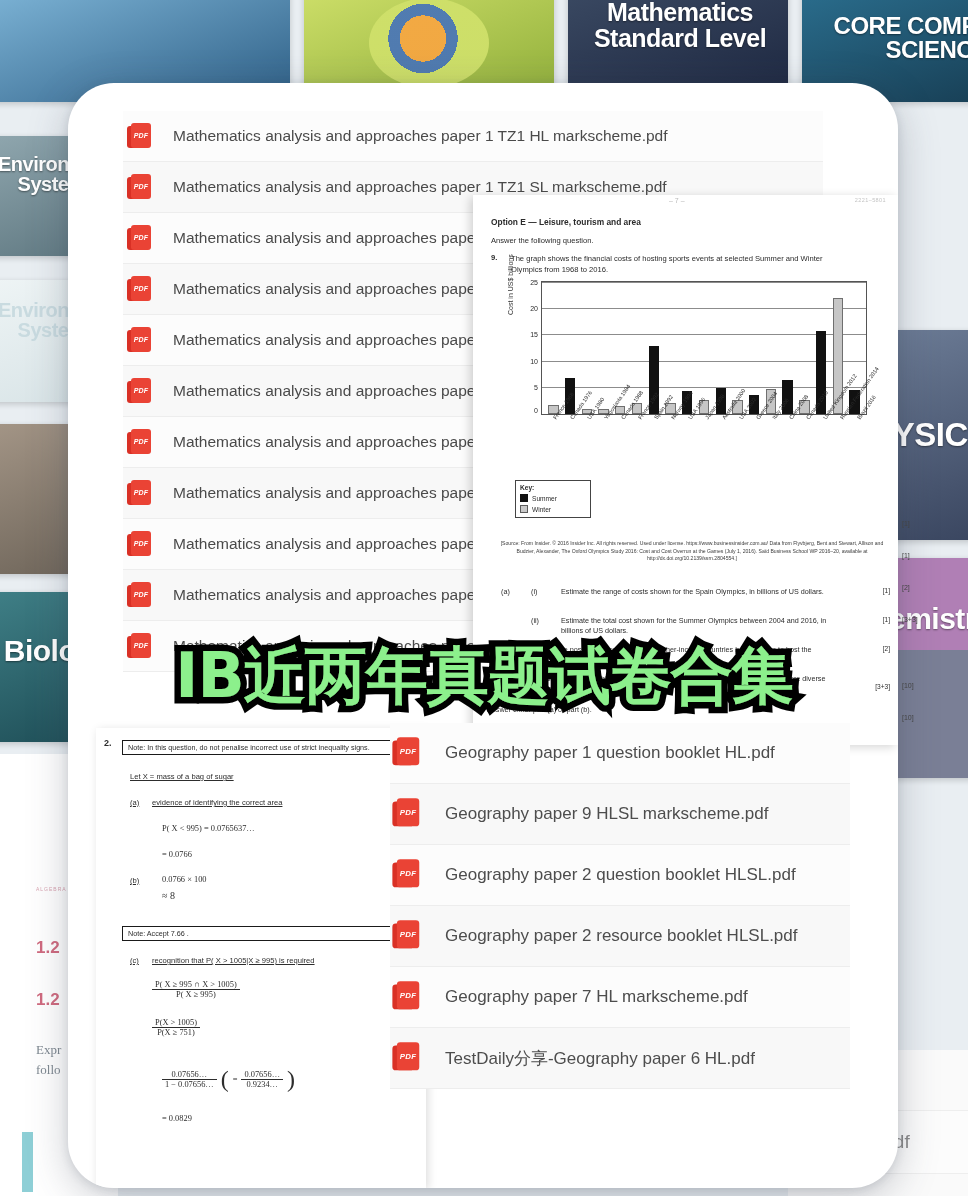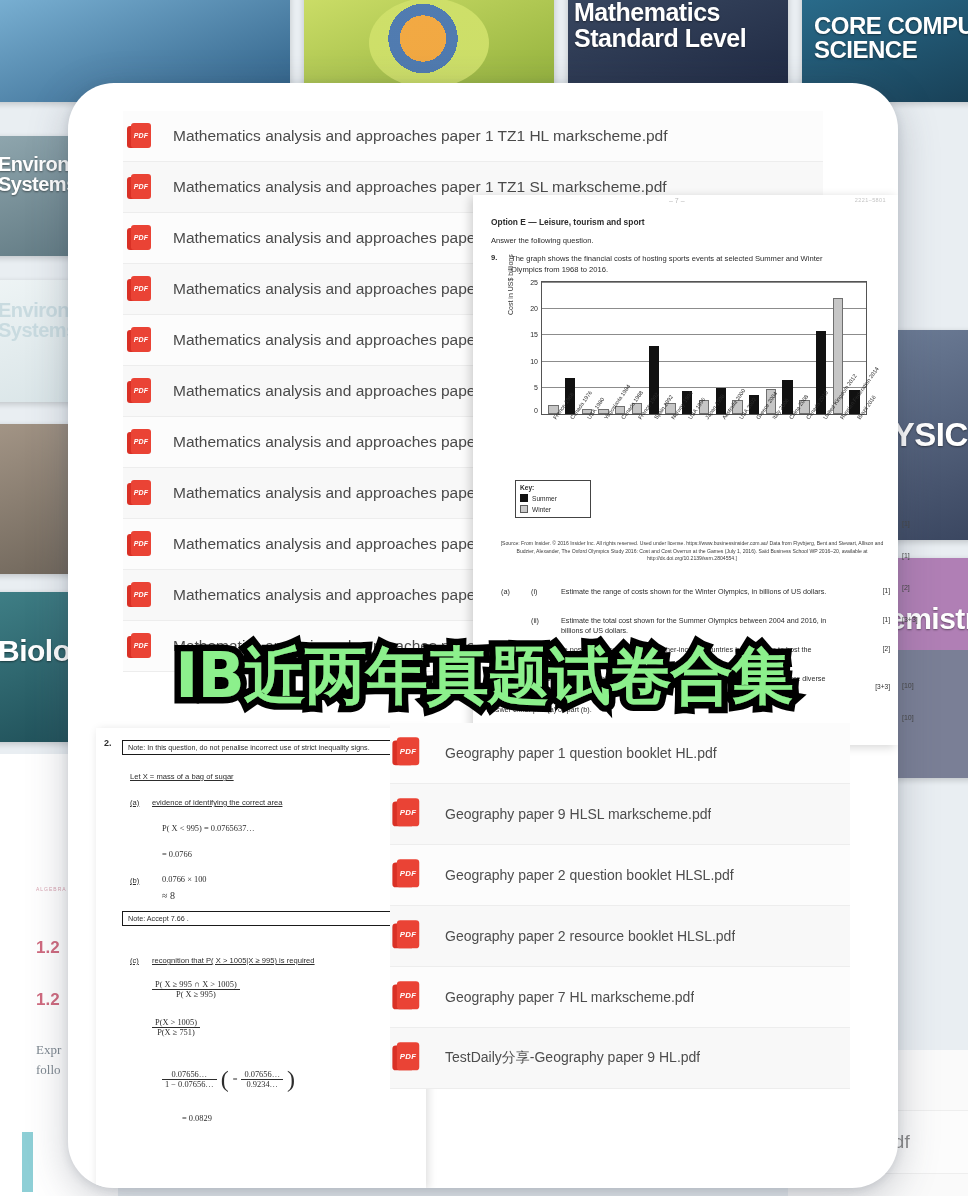--- a/index.html
+++ b/index.html
@@ -8,21 +8,21 @@
     font-family:"Liberation Sans","DejaVu Sans",sans-serif;
     background:#e9eef2;
   }
   
   #bg{position:absolute;inset:0;overflow:hidden;}
   .bgcol{position:absolute;top:0;bottom:0;}
   .cover{position:absolute;border-radius:3px;overflow:hidden;
          box-shadow:0 2px 6px rgba(0,0,0,.18);}
   .cover .ttl{position:absolute;left:6px;right:2px;color:#fff;
               font-weight:bold;line-height:1.02;letter-spacing:-.5px;
-              text-shadow:0 1px 2px rgba(0,0,0,.45);}
+              text-shadow:0 1px 2px rgba(0,0,0,.45);text-align:center;}
   .bgrow{position:absolute;display:flex;gap:14px;}
 
   
   #card{
     position:absolute;left:68px;top:83px;width:830px;height:1105px;
     background:#fff;border-radius:46px;
     box-shadow:0 10px 40px rgba(60,70,85,.28), 0 2px 10px rgba(60,70,85,.14);
     overflow:hidden;
   }
 
@@ -39,21 +39,21 @@
                   border-radius:3px;background:#ea4335;
                   display:flex;align-items:center;justify-content:center;}
   .pdficon .front b{color:#fff;font-size:7px;font-weight:bold;
                     letter-spacing:.2px;font-family:"Liberation Sans",sans-serif;}
   .fname{font-size:15.5px;color:#4a4a4a;white-space:nowrap;
          overflow:hidden;font-family:"Liberation Sans",sans-serif;}
 
   
   #geo-list{position:absolute;left:322px;top:640px;width:460px;}
   #geo-list .frow{height:60px;}
-  #geo-list .fname{font-size:14px;color:#4d4d4d;}
+  #geo-list .fname{font-size:17px;color:#4d4d4d;}
   #geo-list .pdficon{width:27px;height:29px;margin-right:24px;transform:scale(1.12);}
 
   
   #exam{
     position:absolute;left:405px;top:112px;width:425px;height:550px;
     background:#fff;box-shadow:-3px 2px 9px rgba(0,0,0,.17);
     overflow:hidden;font-family:"Liberation Sans",sans-serif;color:#2b2b2b;
   }
   #exam .pgnum{position:absolute;left:196px;top:2px;font-size:7px;color:#b9b9b9;}
   #exam .code{position:absolute;right:12px;top:2px;font-size:5.5px;color:#c3c3c3;
@@ -288,21 +288,21 @@
             <b>PDF</b>
           </i>
         </span>
       <span class="fname">Mathematics analysis and approaches paper 3 TZ2 HL markscheme.pdf</span>
     </div>
   </div>
 
   <div id="exam">
     <div class="pgnum">– 7 –</div>
     <div class="code">2221–5801</div>
-    <div class="opt">Option E — Leisure, tourism and sport</div>
+    <div class="opt">Option E — Leisure, tourism and area</div>
     <div class="ans">Answer the following question.</div>
     <div class="qn">9.</div>
     <div class="qt">The graph shows the financial costs of hosting sports events at selected Summer and Winter Olympics from 1968 to 2016.</div>
 
     <div id="chart">
       <div class="ylabel">Cost in US$ billions</div>
       <div class="plot">
         <div class="grid" style="top:0px"></div>
         <div class="grid" style="top:26px"></div>
         <div class="grid" style="top:52px"></div>
@@ -444,21 +444,21 @@
       <div class="kr">
         <span class="sw w"></span>
         <span class="kl">Winter</span>
       </div>
     </div>
 
     <div id="source">[Source: From Insider. © 2016 Insider Inc. All rights reserved. Used under license. https://www.businessinsider.com.au/ Data from Flyvbjerg, Bent and Stewart, Allison and Budzier, Alexander, The Oxford Olympics Study 2016: Cost and Cost Overrun at the Games (July 1, 2016). Saïd Business School WP 2016–20, available at http://dx.doi.org/10.2139/ssrn.2804554.]</div>
 
     <div class="qlab" style="left:28px;top:392px;">(a)</div>
     <div class="qlab" style="left:58px;top:392px;">(i)</div>
-    <div class="qpart" style="left:88px;top:392px;width:268px;">Estimate the range of costs shown for the Winter Olympics, in billions of US dollars.</div>
+    <div class="qpart" style="left:88px;top:392px;width:268px;">Estimate the range of costs shown for the Spain Olympics, in billions of US dollars.</div>
     <div class="mark" style="top:392px;">[1]</div>
 
     <div class="qlab" style="left:58px;top:421px;">(ii)</div>
     <div class="qpart" style="left:88px;top:421px;width:272px;">Estimate the total cost shown for the Summer Olympics between 2004 and 2016, in billions of US dollars.</div>
     <div class="mark" style="top:421px;">[1]</div>
 
     <div class="qlab" style="left:28px;top:450px;">(b)</div>
     <div class="qpart" style="left:58px;top:450px;width:300px;">Outline one possible reason why some higher-income countries have chosen to host the Olympics on multiple occasions.</div>
     <div class="mark" style="top:450px;">[2]</div>
 
@@ -476,21 +476,21 @@
     <div class="qn">2.</div>
     <div class="notebox" style="top:12px;width:300px;">Note: In this question, do not penalise incorrect use of strict inequality signs.</div>
     <div class="msline" style="left:34px;top:44px;">Let X = mass of a bag of sugar</div>
     <div class="msline" style="left:34px;top:70px;">(a)</div>
     <div class="msline" style="left:56px;top:70px;">evidence of identifying the correct area</div>
     <div class="mathline" style="left:66px;top:96px;">P( X &lt; 995) = 0.0765637…</div>
     <div class="mathline" style="left:66px;top:122px;">= 0.0766</div>
     <div class="msline" style="left:34px;top:148px;">(b)</div>
     <div class="mathline" style="left:66px;top:147px;">0.0766 × 100</div>
     <div class="mathline" style="left:66px;top:162px;font-size:10px;">≈ 8</div>
-    <div class="notebox" style="top:183px;width:258px;">Note: Accept 7.66 .</div>
+    <div class="notebox" style="top:198px;width:258px;">Note: Accept 7.66 .</div>
     <div class="msline" style="left:34px;top:228px;">(c)</div>
     <div class="msline" style="left:56px;top:228px;">recognition that P( X &gt; 1005|X ≥ 995) is required</div>
 
     <div class="mathline" style="left:56px;top:252px;">
       <span class="frac">
         <span class="num">P( X ≥ 995 ∩ X &gt; 1005)</span>
         <span class="den">P( X ≥ 995)</span>
       </span>
     </div>
     <div class="mathline" style="left:56px;top:290px;">
@@ -505,21 +505,21 @@
         <span class="den">1 − 0.07656…</span>
       </span>
       <span style="font-size:24px;font-weight:300;">(</span>
       <span>=</span>
       <span class="frac">
         <span class="num">0.07656…</span>
         <span class="den">0.9234…</span>
       </span>
       <span style="font-size:24px;font-weight:300;">)</span>
     </div>
-    <div class="mathline" style="left:66px;top:386px;margin-left:20px;">= 0.0829</div>
+    <div class="mathline" style="left:66px;top:386px;">= 0.0829</div>
   </div>
 
   <div id="geo-list">
     <div class="frow">
       <span class="pdficon">
           <i class="back"></i>
           <i class="front">
             <b>PDF</b>
           </i>
         </span>
@@ -561,21 +561,21 @@
         </span>
       <span class="fname">Geography paper 7 HL markscheme.pdf</span>
     </div>
     <div class="frow">
       <span class="pdficon">
           <i class="back"></i>
           <i class="front">
             <b>PDF</b>
           </i>
         </span>
-      <span class="fname">TestDaily分享-Geography paper 9 HL.pdf</span>
+      <span class="fname">TestDaily分享-Geography paper 6 HL.pdf</span>
     </div>
   </div>
 </div>
 
 <div style="position:absolute;left:902px;top:508px;font-size:7px;color:#444;line-height:32px;">
   <div>[1]</div>
   <div>[1]</div>
   <div>[2]</div>
   <div>[3+3]</div>
   <div style="height:34px"></div>

